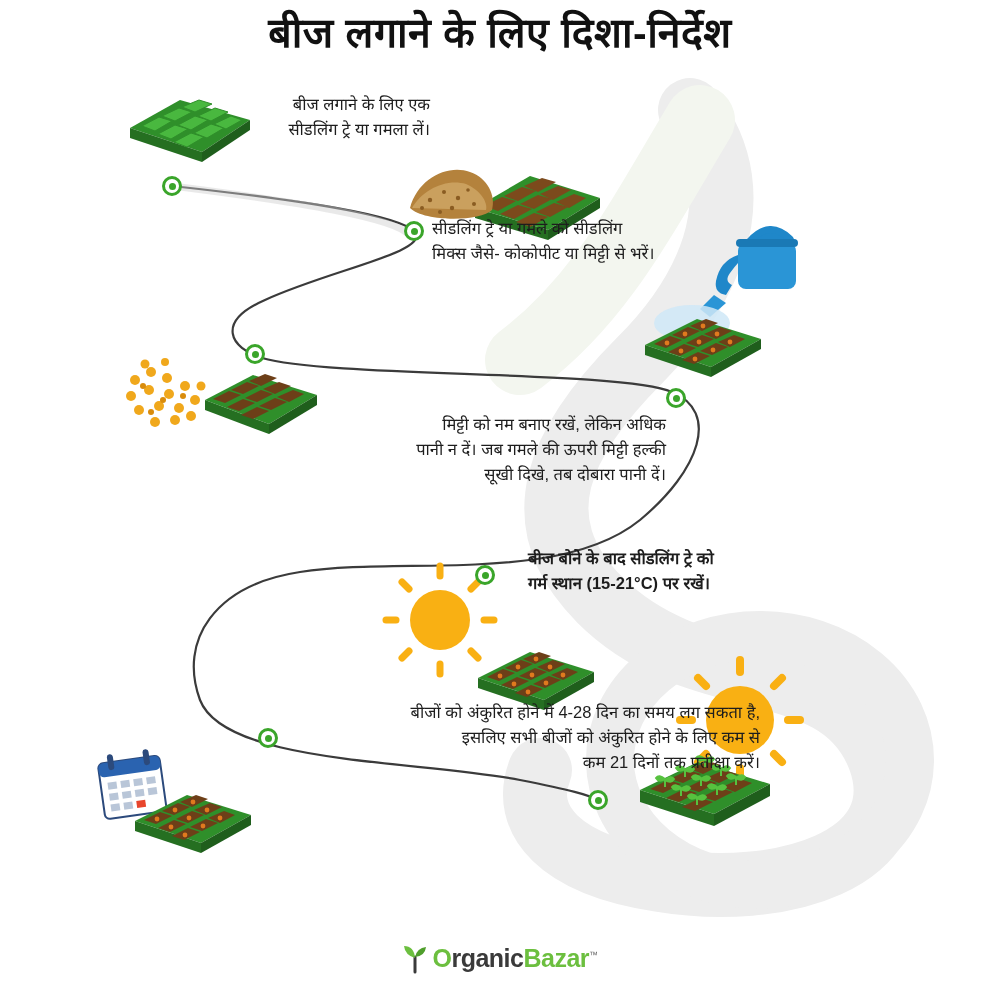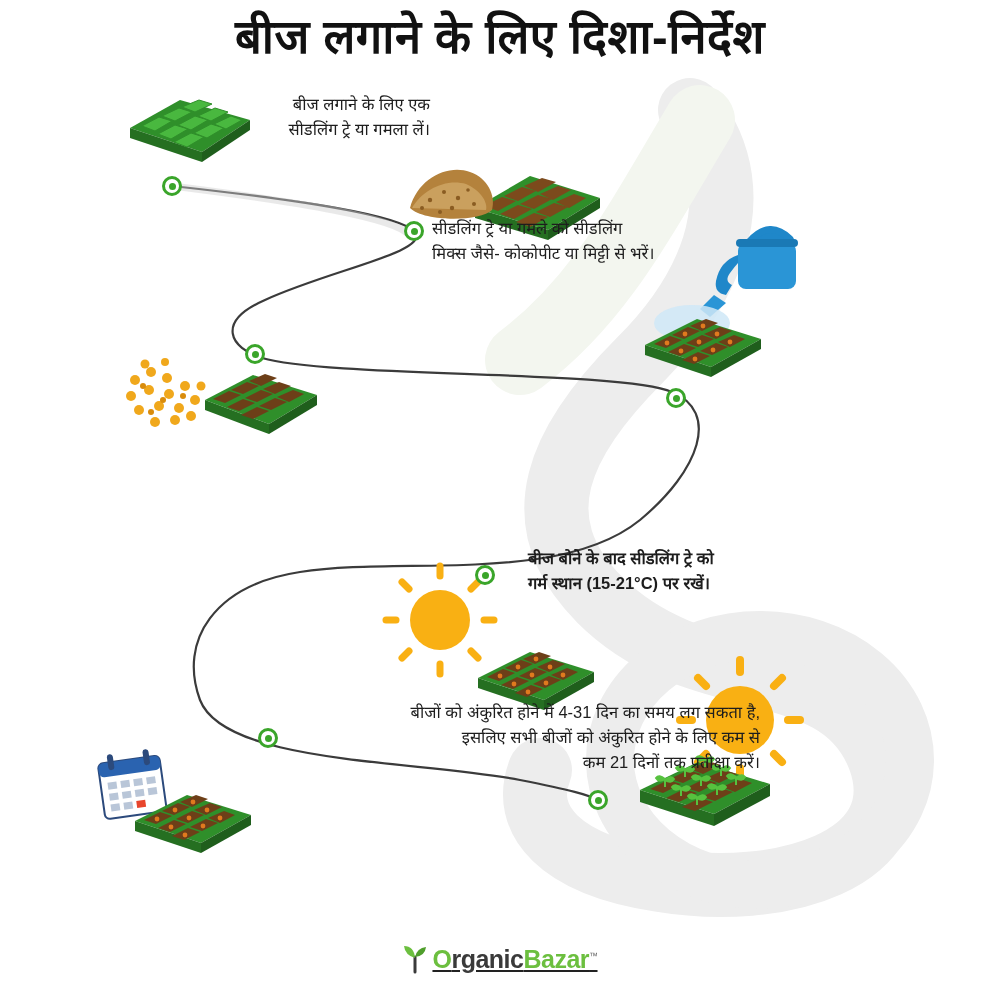--- a/index.html
+++ b/index.html
@@ -45,21 +45,21 @@
     z-index: 3;
   }
 
   .title {
     position: absolute;
     left: 0;
     top: 8px;
     width: 1000px;
     text-align: center;
     font-family: "Liberation Sans", sans-serif;
-    font-size: 47px;
+    font-size: 41px;
     font-weight: bold;
     letter-spacing: 0.5px;
     color: #111111;
     line-height: 1.25;
   }
 
   .step-text {
     position: absolute;
     font-size: 16.5px;
     line-height: 1.52;
@@ -94,23 +94,22 @@
 
   .logo {
     position: absolute;
     left: 0;
     bottom: 22px;
     width: 1000px;
     text-align: center;
   }
   .logo-inner {
     display: inline-flex;
-    align-items: flex-end;
+    align-items: flex-start;
     gap: 4px;
-    text-decoration: underline;
   }
   .logo-text {
     font-size: 25px;
     font-weight: bold;
     letter-spacing: -0.5px;
     color: #3a3a3a;
   }
   .logo-text .green { color: #6cbf3f; }
   .logo-tm {
     font-size: 9px;
@@ -422,25 +421,28 @@
     <div class="node" style="left:258px; top:728px;"></div>
     <div class="node" style="left:588px; top:790px;"></div>
 
     <div class="step-text right" style="left:190px; top:92px; width:240px;">बीज लगाने के लिए एक
 सीडलिंग ट्रे या गमला लें।</div>
 
     <div class="step-text left" style="left:432px; top:216px; width:340px;">सीडलिंग ट्रे या गमले को सीडलिंग
 मिक्स जैसे- कोकोपीट या मिट्टी से भरें।</div>
 
 
+    <div class="step-text right" style="left:250px; top:412px; width:416px;">मिट्टी को नम बनाए रखें, लेकिन अधिक
+पानी न दें।  जब गमले की ऊपरी मिट्टी हल्की
+सूखी दिखे, तब दोबारा पानी दें।</div>
 
     <div class="step-text left" style="left:528px; top:546px; width:320px;font-weight:bold;">बीज बोने के बाद सीडलिंग ट्रे को
 गर्म स्थान (15-21°C) पर रखें।</div>
 
-    <div class="step-text right" style="left:260px; top:700px; width:500px;">बीजों को अंकुरित होने में 4-31 दिन का समय लग सकता है,
+    <div class="step-text right" style="left:260px; top:700px; width:500px;">बीजों को अंकुरित होने में 4-28 दिन का समय लग सकता है,
 इसलिए सभी बीजों को अंकुरित होने के लिए कम से
 कम 21 दिनों तक प्रतीक्षा करें।</div>
 
 
     <div class="logo">
       <span class="logo-inner">
         <svg width="26" height="30" viewBox="0 0 26 30">
           <path d="M13 28 L13 13" stroke="#3a3a3a" stroke-width="3" fill="none" stroke-linecap="round"></path>
           <path d="M13 14 q-10 -3 -11 -12 q10 0 11 12 Z" fill="#6cbf3f"></path>
           <path d="M13 13 q2 -9 11 -10 q-1 9 -11 10 Z" fill="#4f9e2c"></path>

